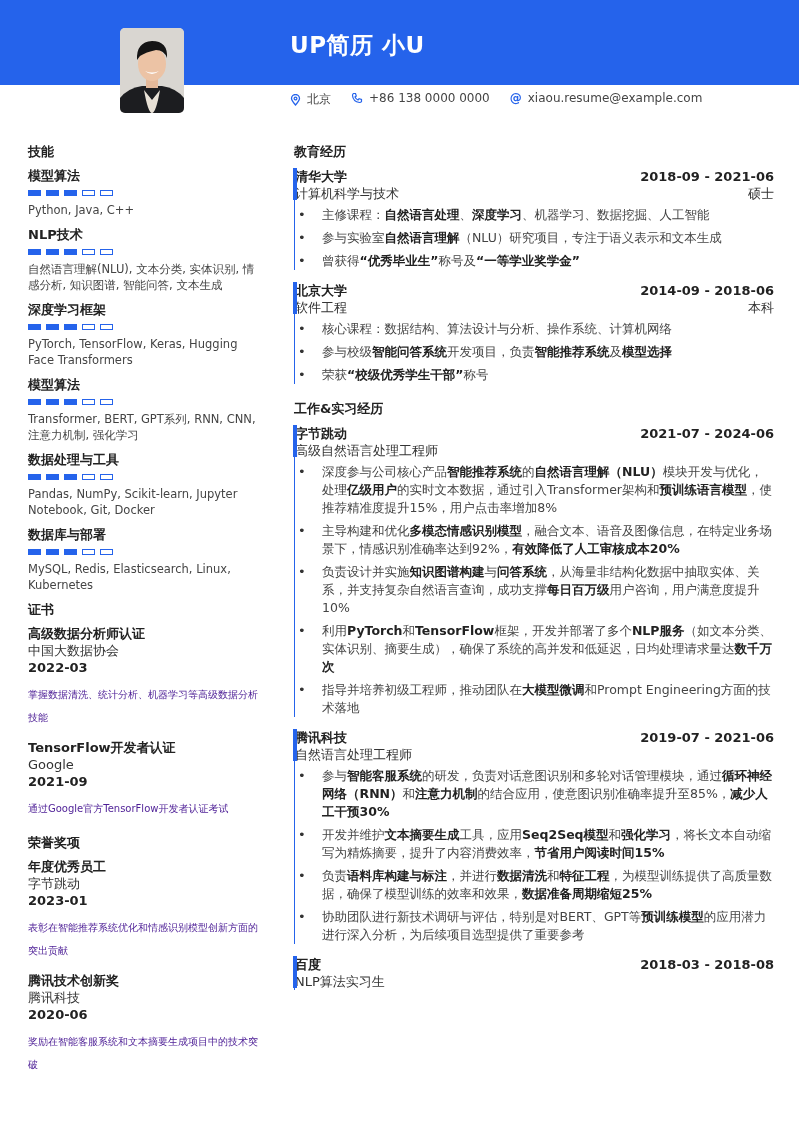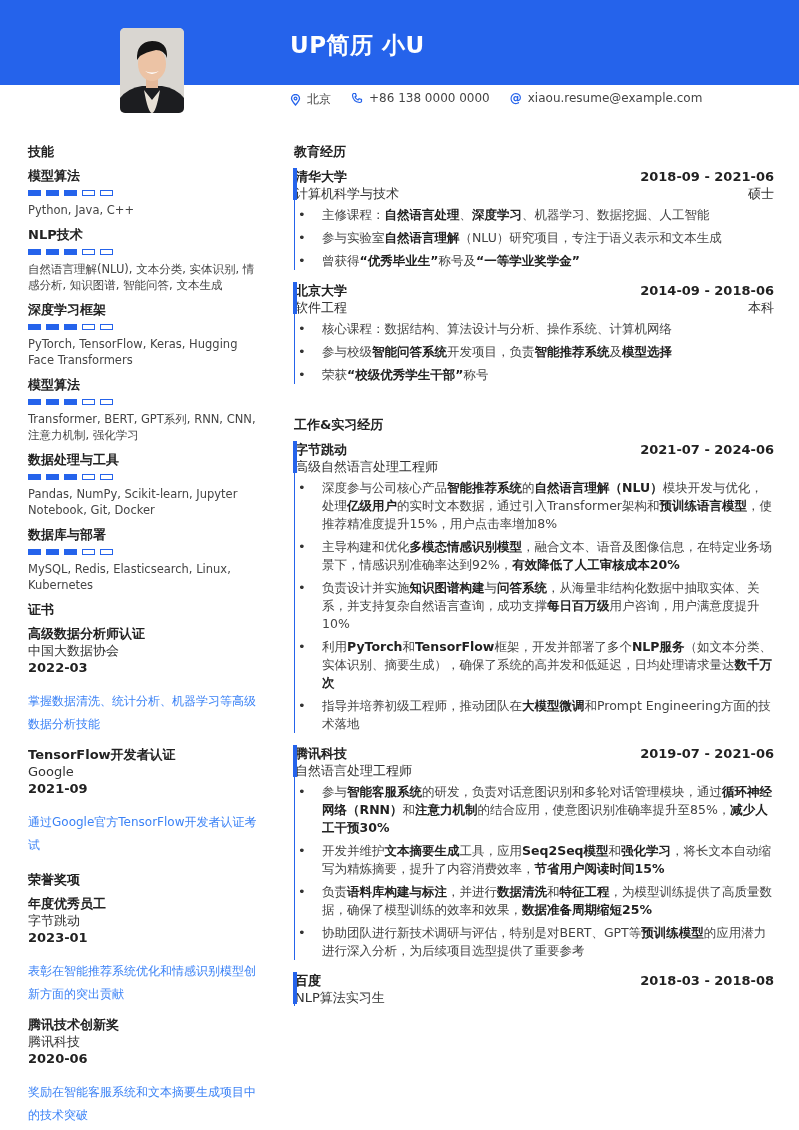--- a/index.html
+++ b/index.html
@@ -22,21 +22,21 @@
   .skill-name { font-size: 13px; font-weight: bold; color: #222; line-height: 18px; }
   .bars { display: flex; margin: 5px 0 6px; }
   .bar { width: 13px; height: 6px; margin-right: 5px; border: 1.2px solid #2563EB; }
   .bar.on { background: #2563EB; }
   .skill-text { font-size: 11.5px; color: #444; line-height: 16px; }
 
   .cert { margin-bottom: 10px; }
   .cert-name { font-size: 13px; font-weight: bold; color: #222; line-height: 17px; }
   .cert-org { font-size: 13px; color: #333; line-height: 17px; }
   .cert-date { font-size: 13px; font-weight: bold; color: #222; line-height: 18px; }
-  .cert-desc { font-size: 12px; color: #3b82f6; line-height: 23px; margin-top: 13px; }
+  .cert-desc { font-size: 10px; color: #4c1d95; line-height: 23px; margin-top: 6px; }
 
   
   .right { position: absolute; left: 294px; top: 143px; width: 480px; }
   .r-sec-title { font-size: 13px; font-weight: bold; color: #222; margin-bottom: 7px; }
   .entry { position: relative; margin-bottom: 12px; border-left: 1.5px solid #2563EB; }
   .entry::before { content: ""; position: absolute; left: -2.5px; top: 0; width: 4px; height: 32px; background: #2563EB; }
   .entry-head { display: flex; justify-content: space-between; font-size: 13px; font-weight: bold; color: #222; line-height: 17px; }
   .entry-sub { display: flex; justify-content: space-between; font-size: 13px; color: #333; line-height: 17px; }
   ul.bullets { list-style: none; margin-top: 4px; }
   ul.bullets li { position: relative; padding-left: 27px; font-size: 12.5px; color: #444; line-height: 18px; margin-bottom: 5px; }
@@ -218,21 +218,21 @@
           <span>本科</span>
         </div>
         <ul class="bullets">
           <li>核心课程：数据结构、算法设计与分析、操作系统、计算机网络</li>
           <li>参与校级<b>智能问答系统</b>开发项目，负责<b>智能推荐系统</b>及<b>模型选择</b></li>
           <li>荣获<b>“校级优秀学生干部”</b>称号</li>
         </ul>
       </div>
     </div>
 
-  <div class="r-sec-title" style="margin-top:32px;">工作&amp;实习经历</div>
+  <div class="r-sec-title" style="margin-top:16px;">工作&amp;实习经历</div>
   <div id="work-list">
       <div class="entry">
         <div class="entry-head">
           <span>字节跳动</span>
           <span>2021-07 - 2024-06</span>
         </div>
         <div class="entry-sub">
           <span>高级自然语言处理工程师</span>
         </div>
         <ul class="bullets">

